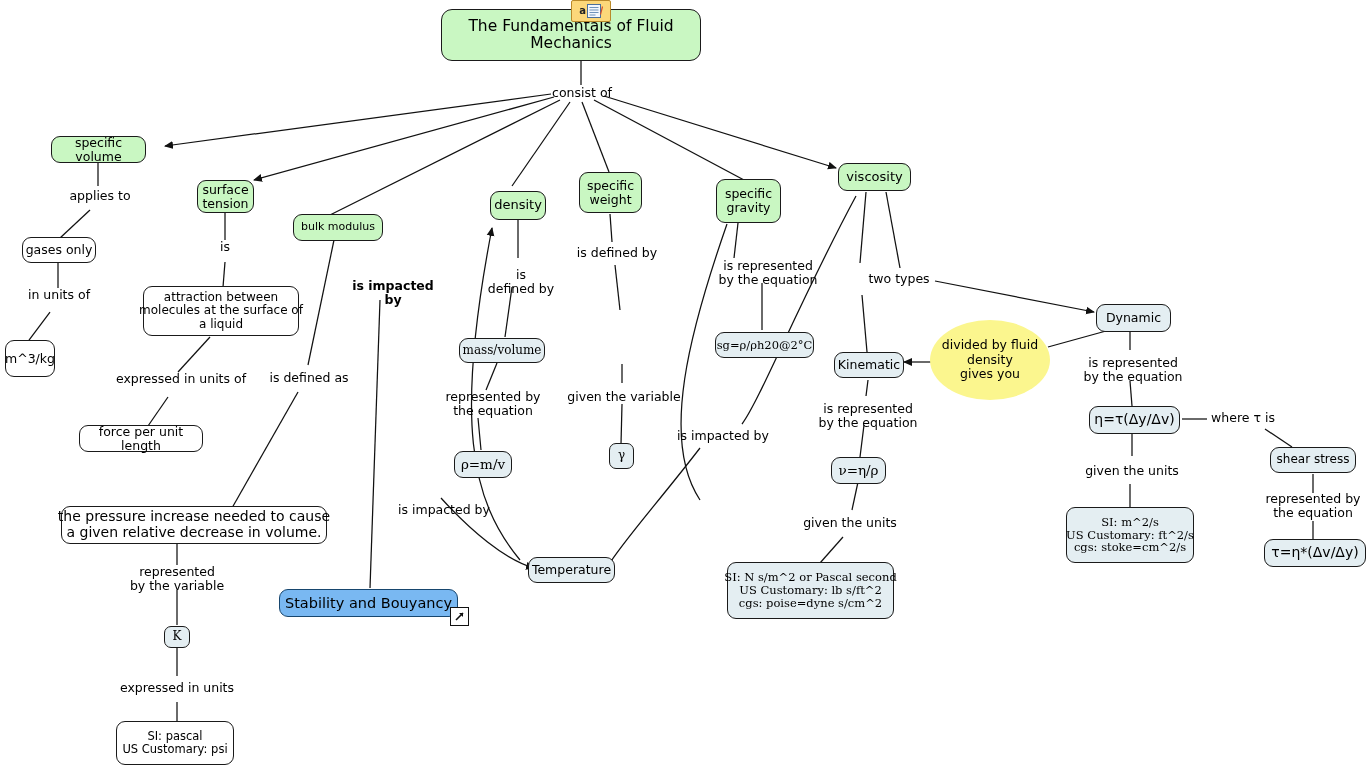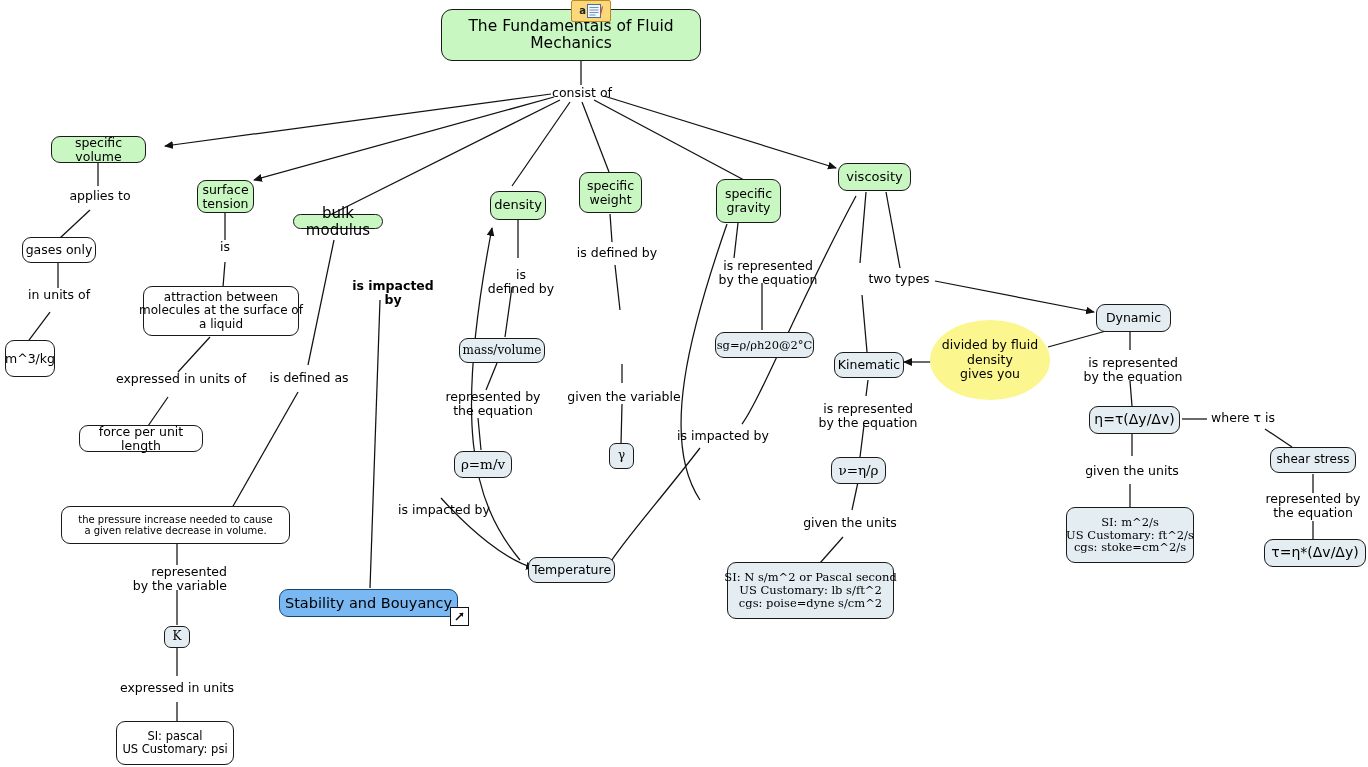--- a/index.html
+++ b/index.html
@@ -133,21 +133,21 @@
       <line x1="2.5" y1="11" x2="8.5" y2="11" stroke="#6f93bb"></line>
       <path d="M13,10 L15,2 L16,3 L14,11 z" fill="#cf4e2e"></path>
     </svg>
   </div>
 
   <div class="node green" style="left:51px;top:136px;width:95px;height:27px;font-size:12.5px;">specific volume</div>
 
   <div class="node green" style="left:197px;top:180px;width:57px;height:33px;font-size:12.5px;white-space:pre;">surface
 tension</div>
 
-  <div class="node green" style="left:293px;top:214px;width:90px;height:15px;font-size:15px;">bulk modulus</div>
+  <div class="node green" style="left:293px;top:214px;width:90px;height:27px;font-size:11px;">bulk modulus</div>
 
   <div class="node green" style="left:490px;top:191px;width:56px;height:29px;font-size:13px;">density</div>
 
   <div class="node green" style="left:579px;top:172px;width:63px;height:41px;font-size:12.5px;white-space:pre;">specific
 weight</div>
 
   <div class="node green" style="left:716px;top:179px;width:65px;height:44px;font-size:12.5px;white-space:pre;">specific
 gravity</div>
 
   <div class="node green" style="left:838px;top:163px;width:73px;height:28px;font-size:13px;">viscosity</div>
@@ -155,21 +155,21 @@
   <div class="node white" style="left:22px;top:237px;width:74px;height:26px;font-size:12.5px;">gases only</div>
 
   <div class="node white" style="left:5px;top:340px;width:50px;height:37px;font-size:12.5px;">m^3/kg</div>
 
   <div class="node white" style="left:143px;top:286px;width:156px;height:50px;font-size:12px;white-space:pre;">attraction between
 molecules at the surface of
 a liquid</div>
 
   <div class="node white" style="left:79px;top:425px;width:124px;height:27px;font-size:12.5px;">force per unit length</div>
 
-  <div class="node white" style="left:61px;top:506px;width:229px;height:38px;font-size:10px;white-space:pre;">the pressure increase needed to cause
+  <div class="node white" style="left:61px;top:506px;width:266px;height:38px;font-size:14px;white-space:pre;">the pressure increase needed to cause
 a given relative decrease in volume.</div>
 
   <div class="node blue serif" style="left:164px;top:626px;width:26px;height:22px;font-size:12px;border-radius:7px;">K</div>
 
   <div class="node white" style="left:116px;top:721px;width:118px;height:44px;font-size:11.5px;white-space:pre;">SI: pascal
 US Customary: psi</div>
 
   <div class="node sel" style="left:279px;top:589px;width:179px;height:28px;font-size:14.5px;">Stability and Bouyancy</div>
   <div style="position:absolute;left:450px;top:607px;width:17px;height:17px;background:#fff;border:1.3px solid #111;
               display:flex;align-items:center;justify-content:center;">
@@ -219,21 +219,21 @@
   <div class="lbl" style="left:58px;top:189px;width:84px;font-size:12.5px;">applies to</div>
 
   <div class="lbl" style="left:12px;top:288px;width:94px;font-size:12.5px;">in units of</div>
 
   <div class="lbl" style="left:210px;top:240px;width:30px;font-size:12.5px;">is</div>
 
   <div class="lbl" style="left:101px;top:372px;width:160px;font-size:12.5px;">expressed in units of</div>
 
   <div class="lbl" style="left:262px;top:371px;width:94px;font-size:12.5px;">is defined as</div>
 
-  <div class="lbl" style="left:127px;top:565px;width:100px;font-size:12.5px;white-space:pre;text-align:right;">represented
+  <div class="lbl" style="left:127px;top:565px;width:100px;font-size:12.5px;white-space:pre;">represented
 by the variable</div>
 
   <div class="lbl" style="left:113px;top:681px;width:128px;font-size:12.5px;">expressed in units</div>
 
   <div class="lbl" style="left:349px;top:279px;width:88px;font-size:12.5px;white-space:pre;font-weight:bold;">is impacted
 by</div>
 
   <div class="lbl" style="left:478px;top:268px;width:86px;font-size:12.5px;white-space:pre;">is
 defined by</div>
 

